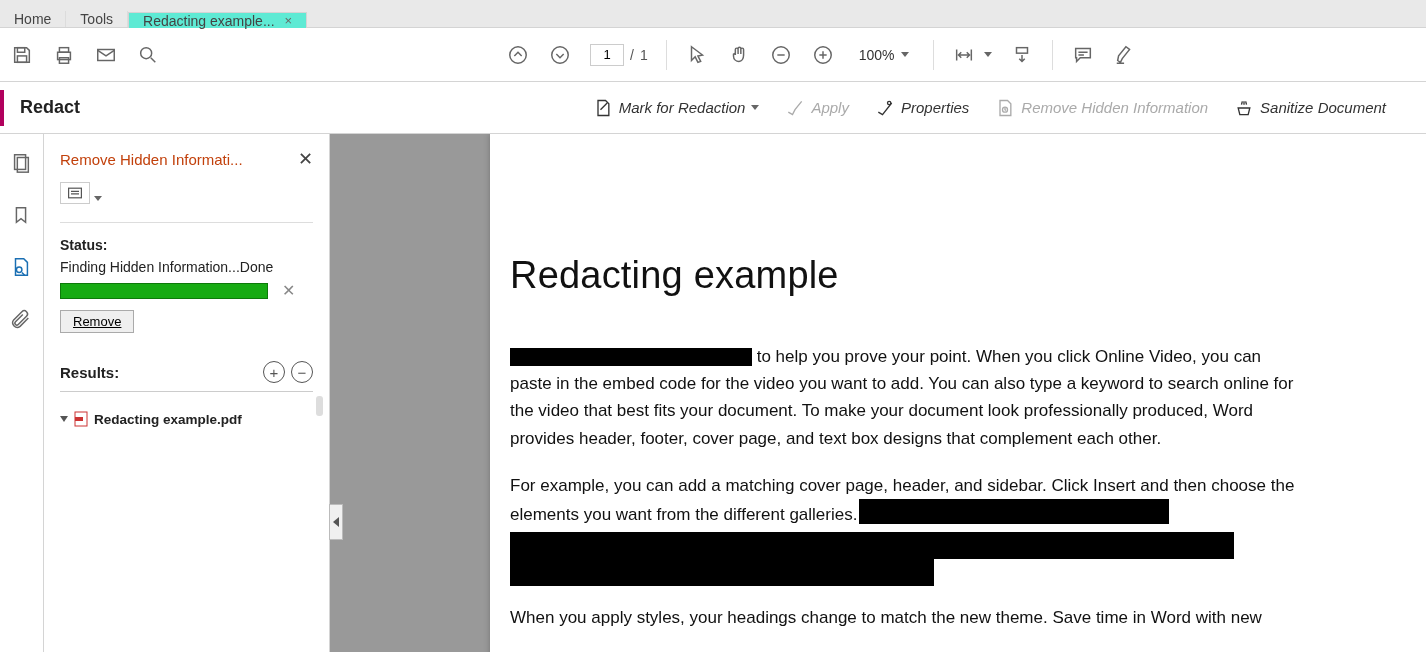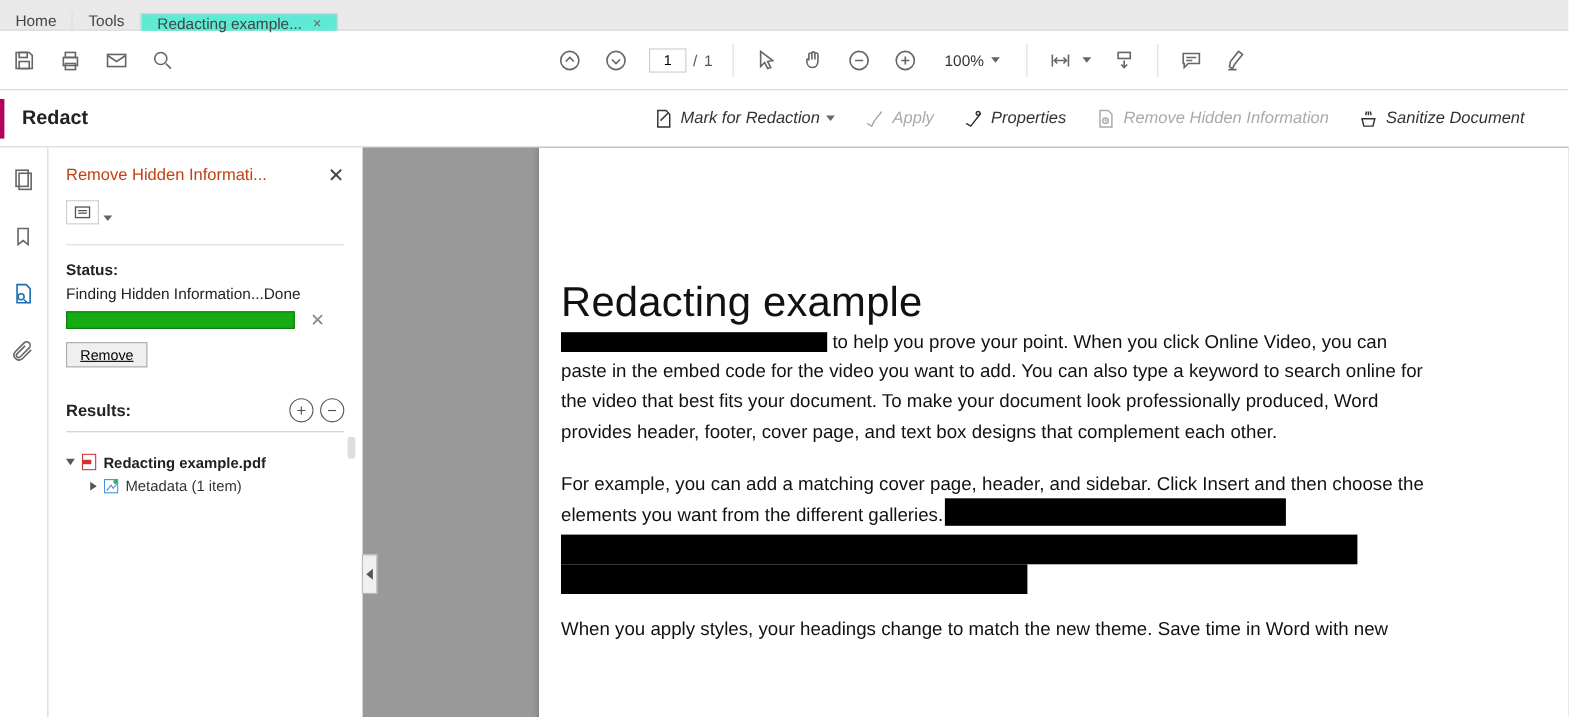--- a/index.html
+++ b/index.html
@@ -80,21 +80,21 @@
 
   
   .gutter { width: 20px; background: #999; position: relative; }
   .collapse-handle { position: absolute; left: -1px; top: 370px; width: 14px; height: 36px; background: #f0f0f0; border: 1px solid #bbb; display: flex; align-items: center; justify-content: center; cursor: pointer; }
   .collapse-handle .tri { width: 0; height: 0; border-top: 5px solid transparent; border-bottom: 5px solid transparent; border-right: 6px solid #555; }
 
   
   .doc-wrap { flex: 1; background: #999; overflow: hidden; position: relative; }
   .page { background: #fff; margin: 0 0 0 140px; width: 1200px; min-height: 800px; padding: 120px 0 40px 0; box-shadow: 0 0 6px rgba(0,0,0,.25); }
   .page-inner { margin-left: 20px; width: 790px; }
-  .doc-title { font-size: 38px; font-weight: 400; color: #111; letter-spacing: .2px; }
+  .doc-title { font-size: 38px; font-weight: 400; color: #111; margin-bottom: 46px; letter-spacing: .2px; }
   .para { font-size: 17px; line-height: 1.6; color: #111; margin-bottom: 20px; }
   .redact-block { display: inline-block; background: #000; height: 1.05em; vertical-align: text-bottom; }
   .rb1 { width: 242px; }
   .redact-strip { background: #000; height: 27px; }
   .strip1a { width: 310px; height: 25px; background:#000; display:inline-block; vertical-align: text-bottom; margin-left: 2px; }
   .strip-full { width: 724px; margin-top: 2px; }
   .strip-partial { width: 424px; margin-top: 0; }
 
   
   .tree-outer { position: relative; border-top: 1px solid #ccc; margin-top: 8px; padding-top: 6px; }
@@ -339,29 +339,20 @@
       <div class="tree-scroll"></div>
       <div class="tree">
         <div class="tree-row">
           <span class="chev open"></span>
           <svg class="pdf-ico" viewBox="0 0 14 16">
               <rect x="1" y="1" width="12" height="14" fill="#fff" stroke="#c33"></rect>
               <rect x="1" y="6" width="8" height="4" fill="#c33"></rect>
             </svg>
           <span class="fname">Redacting example.pdf</span>
         </div>
-        <div class="tree-row child">
-          <span class="chev closed"></span>
-          <svg class="meta-ico" viewBox="0 0 14 14">
-              <rect x="1" y="1" width="12" height="12" fill="#fff" stroke="#4a90d9"></rect>
-              <path d="M3 11l4-5 2 3 3-4" stroke="#4a90d9" fill="none"></path>
-              <circle cx="11" cy="3" r="2" fill="#3a7"></circle>
-            </svg>
-          <span class="meta">Metadata (1 item)</span>
-        </div>
       </div>
     </div>
   </div>
 
   <div class="gutter">
     <div class="collapse-handle">
       <div class="tri"></div>
     </div>
   </div>
 

